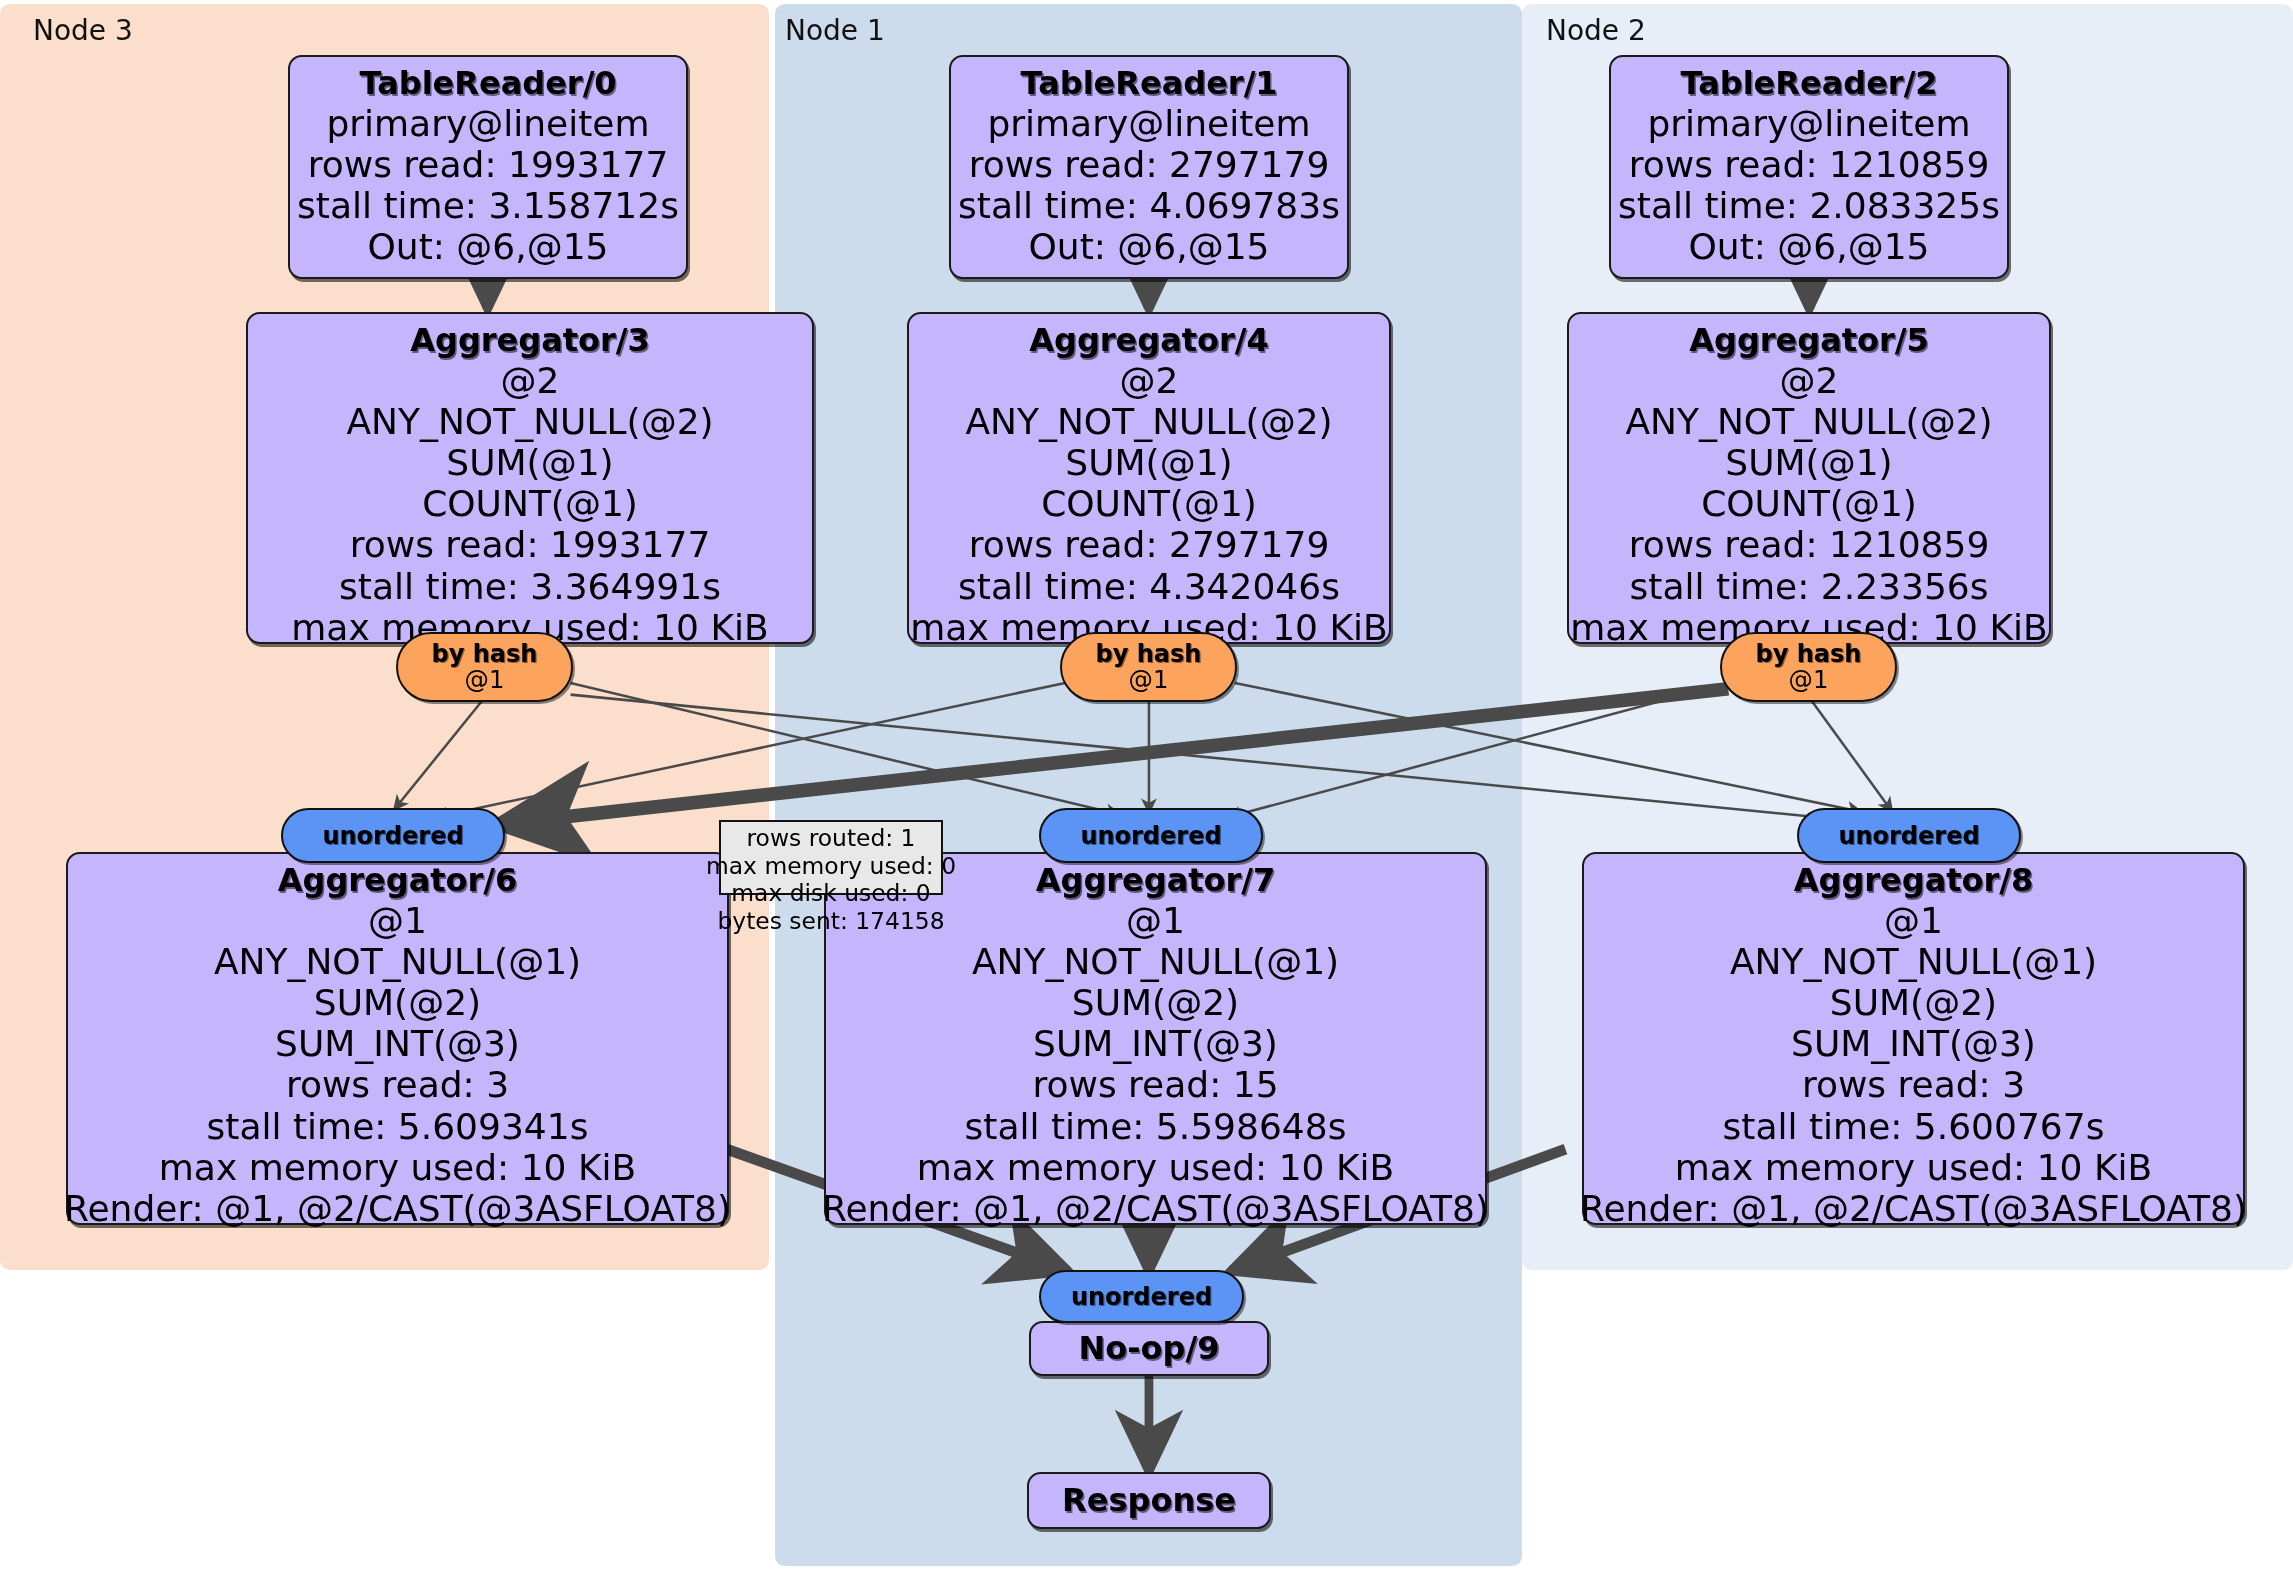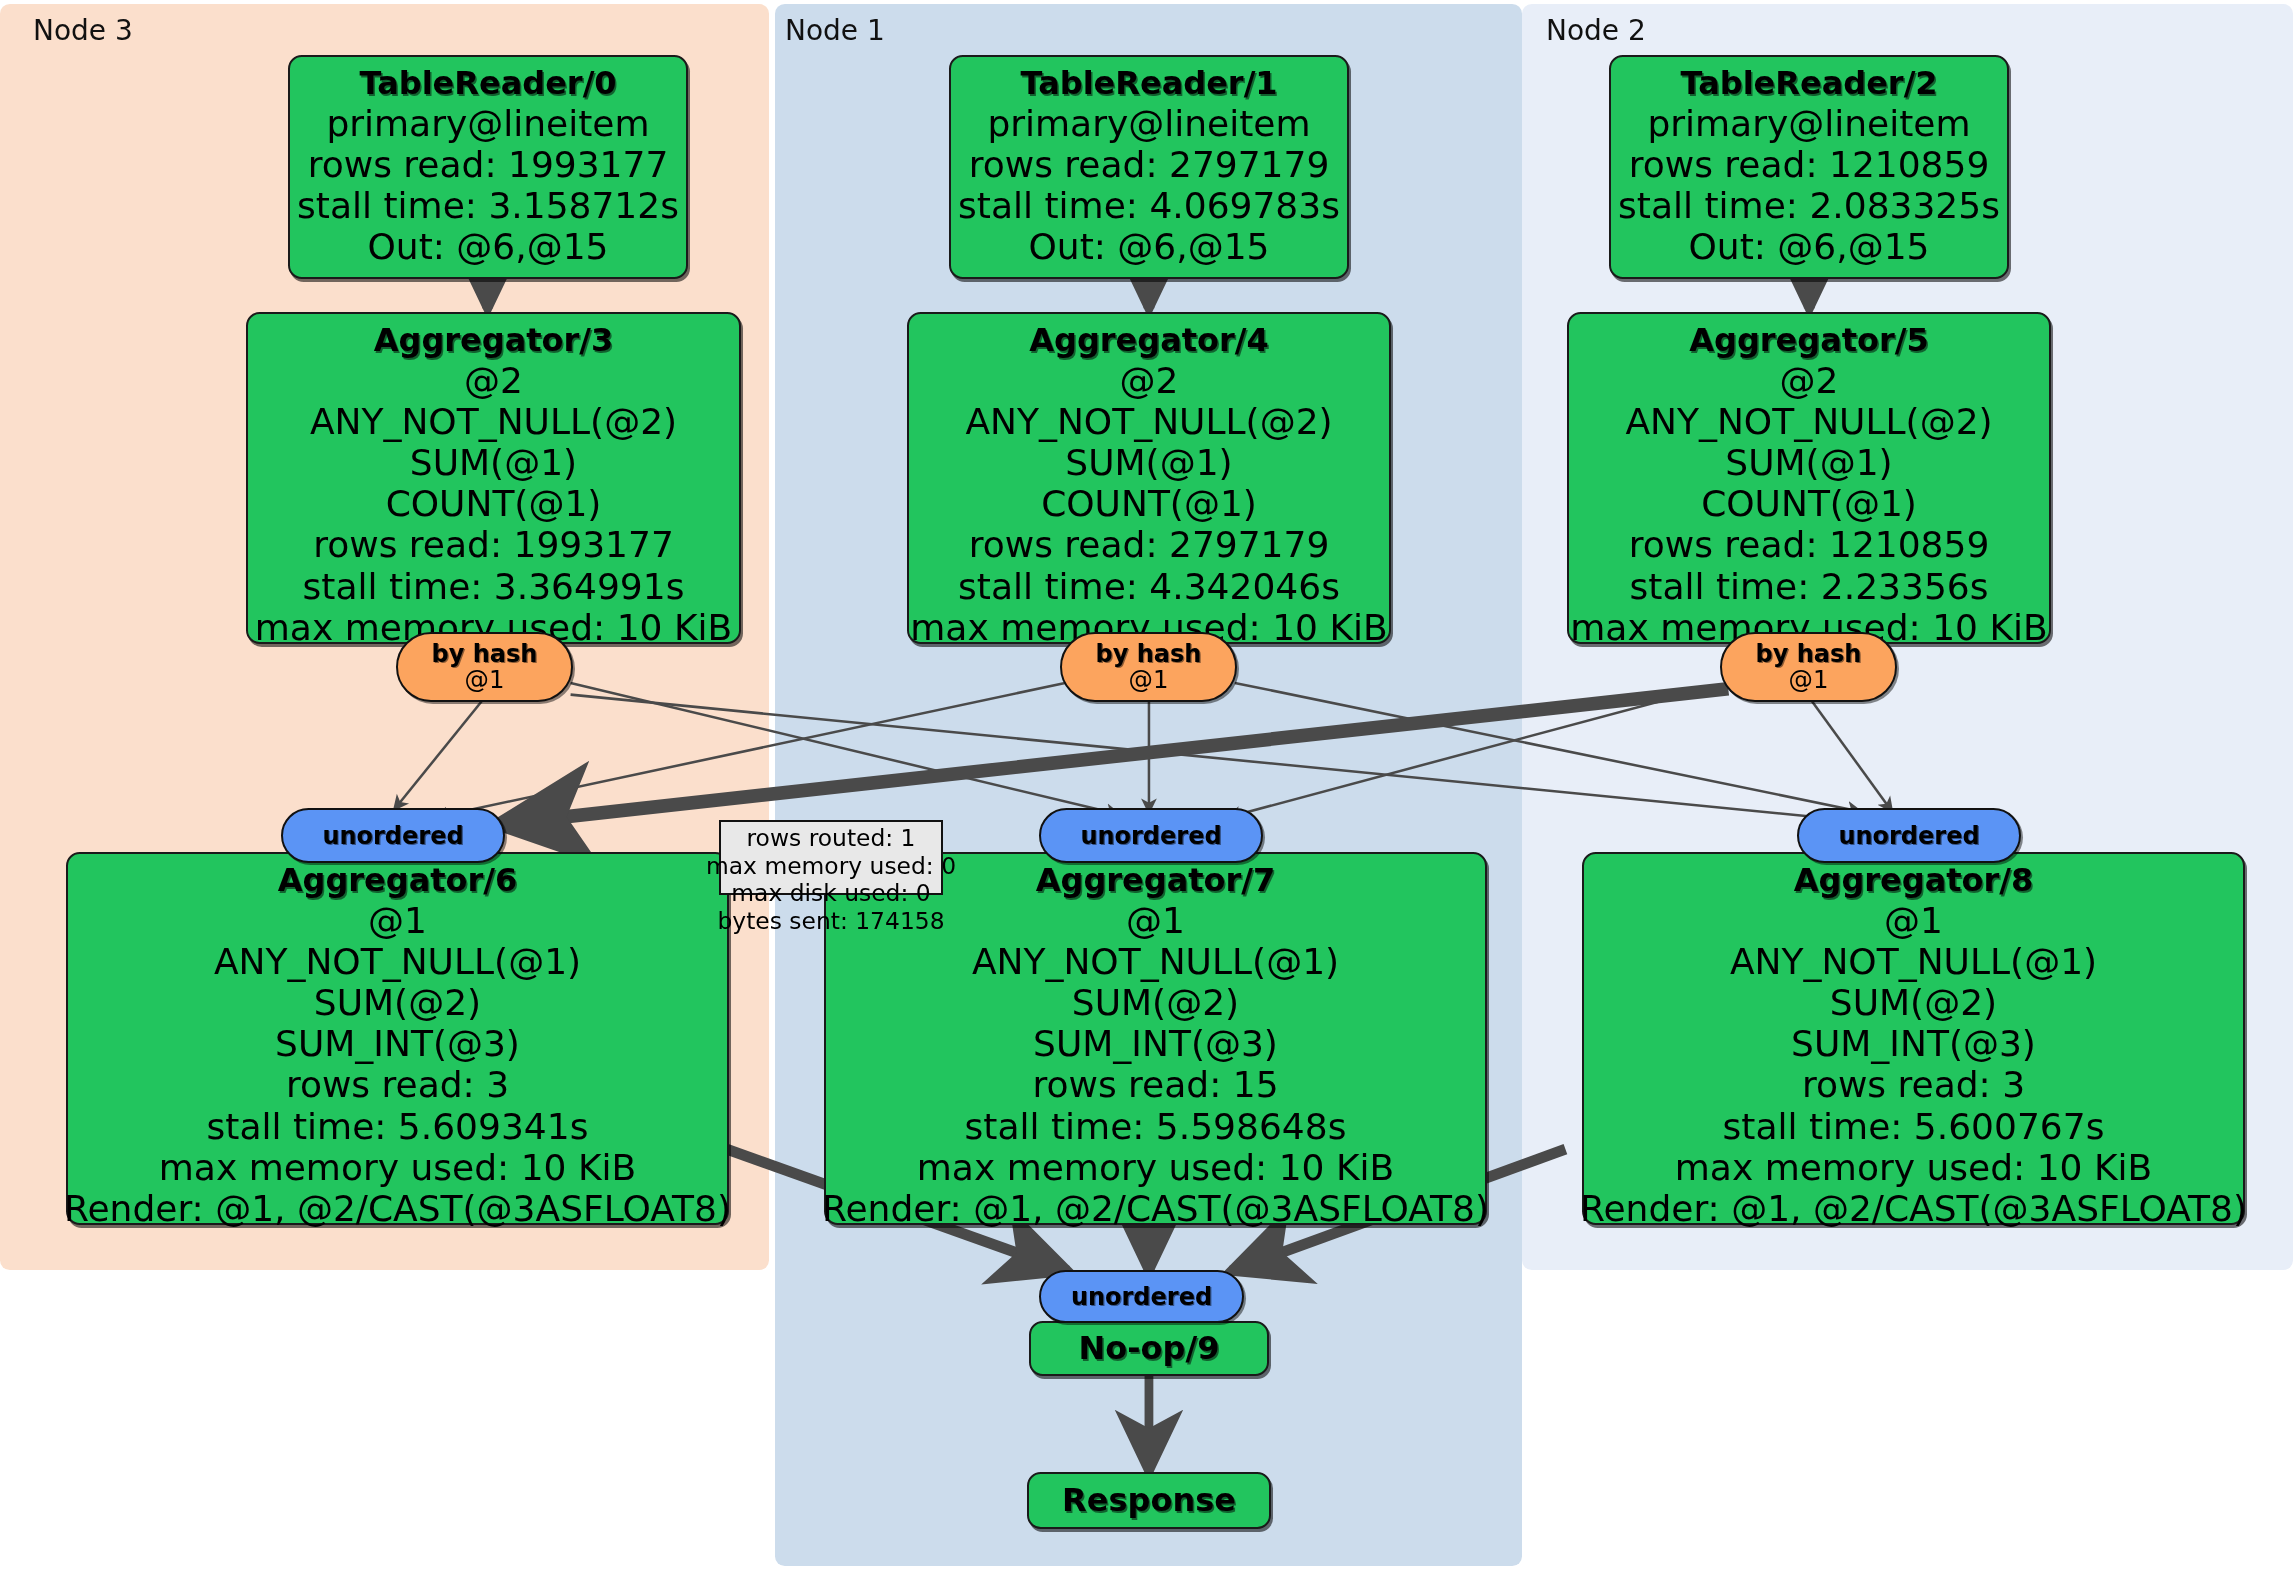--- a/index.html
+++ b/index.html
@@ -3,21 +3,21 @@
 <meta charset="utf-8">
 <style>
   html,body{margin:0;padding:0;background:#ffffff;}
   body{width:2294px;height:1596px;font-family:"DejaVu Sans","Liberation Sans",sans-serif;}
   #stage{position:relative;width:2294px;height:1596px;overflow:hidden;background:#fff;}
   #edges{position:absolute;left:0;top:0;width:2294px;height:1596px;pointer-events:none;}
 
   .cluster{position:absolute;border-radius:9.8px;}
   .cluster-label{position:absolute;font-size:28px;color:#111;font-family:"DejaVu Sans","Liberation Sans",sans-serif;white-space:nowrap;}
 
-  .node{position:absolute;box-sizing:border-box;background:#22c55e;border:2.4px solid #1a1a1a;border-radius:13.7px;
+  .node{position:absolute;box-sizing:border-box;background:#c4b5fd;border:2.4px solid #1a1a1a;border-radius:13.7px;
         display:flex;flex-direction:column;align-items:center;justify-content:flex-start;
         padding:7.8px 13.7px;box-shadow:2px 2.9px 0 rgba(0,0,0,0.55);}
   .node .ttl{font-weight:bold;font-size:32px;line-height:1.18;color:#000;white-space:nowrap;
              text-shadow:1.5px 1.5px 0 rgba(0,0,0,0.5);}
   .node .ln{font-size:36px;line-height:1.145;color:#000;white-space:nowrap;}
 
   .badge{position:absolute;box-sizing:border-box;border:2.4px solid #111;border-radius:974px;
          display:flex;flex-direction:column;align-items:center;justify-content:center;
          box-shadow:2px 2px 0 rgba(0,0,0,0.45);z-index:6;}
   .badge.hash{background:#fca45e;}
@@ -97,21 +97,21 @@
   </div>
 
   <div class="node nodebox" style="left:1609px;top:55px;width:400px;height:224px;">
     <div class="ttl">TableReader/2</div>
     <div class="ln">primary@lineitem</div>
     <div class="ln">rows read: 1210859</div>
     <div class="ln">stall time: 2.083325s</div>
     <div class="ln">Out: @6,@15</div>
   </div>
 
-  <div class="node nodebox" style="left:246px;top:312px;width:495px;height:332px;">
+  <div class="node nodebox" style="left:246px;top:312px;width:568px;height:332px;">
     <div class="ttl">Aggregator/3</div>
     <div class="ln">@2</div>
     <div class="ln">ANY_NOT_NULL(@2)</div>
     <div class="ln">SUM(@1)</div>
     <div class="ln">COUNT(@1)</div>
     <div class="ln">rows read: 1993177</div>
     <div class="ln">stall time: 3.364991s</div>
     <div class="ln">max memory used: 10 KiB</div>
   </div>
 

